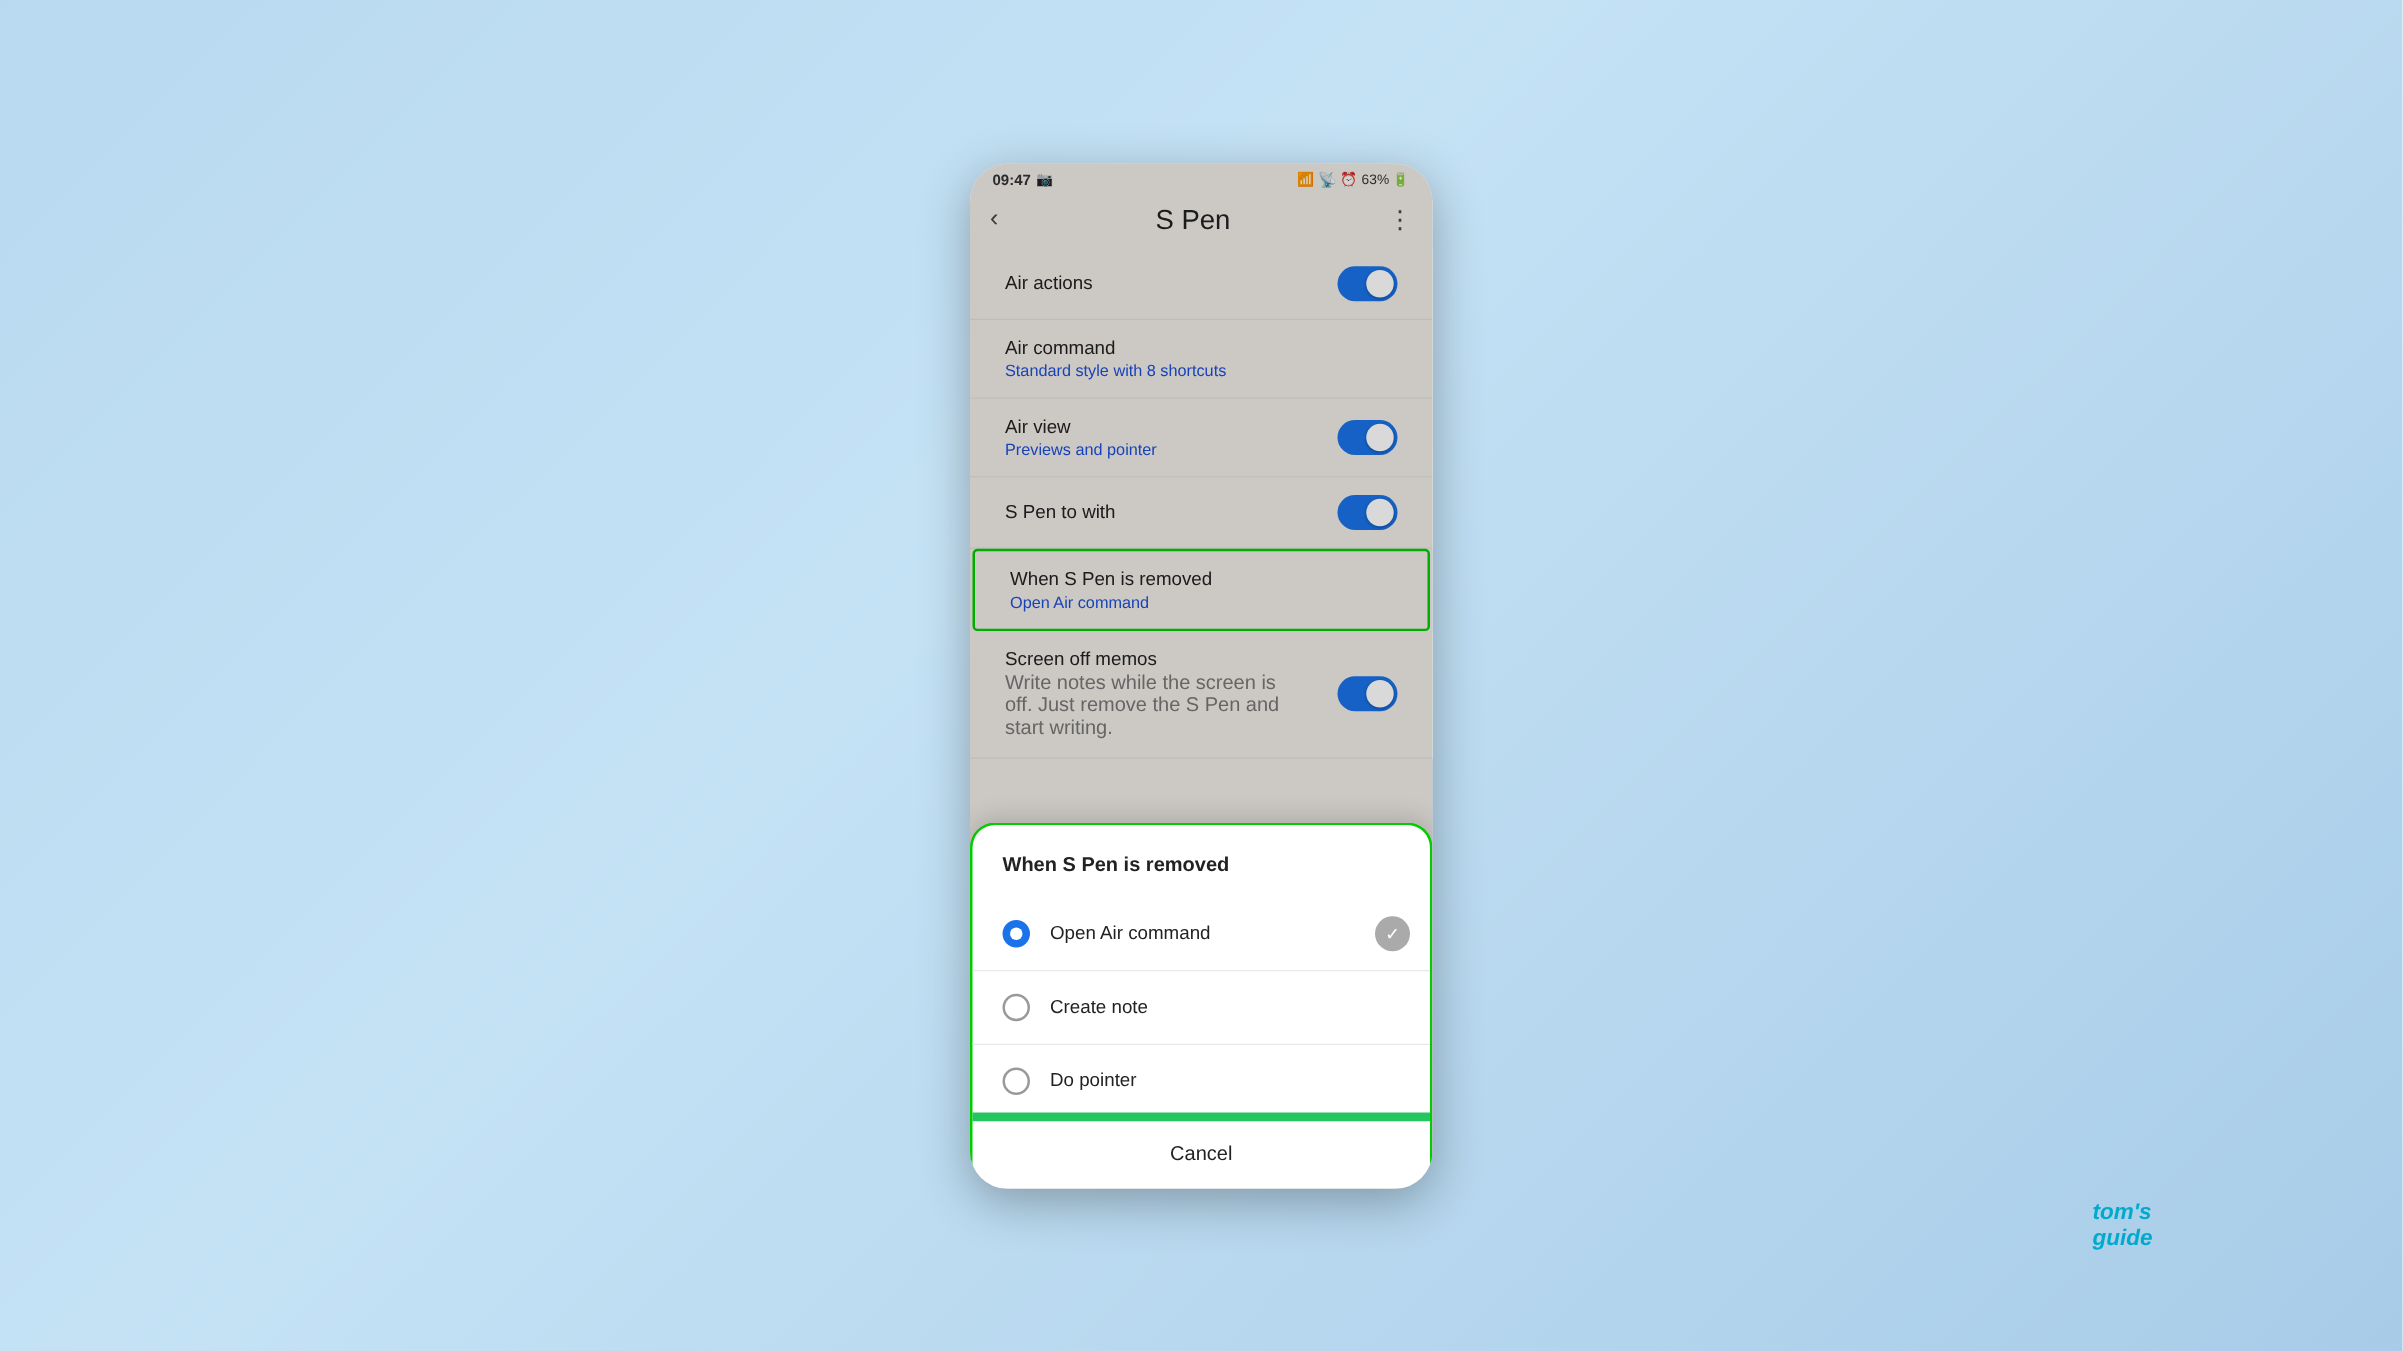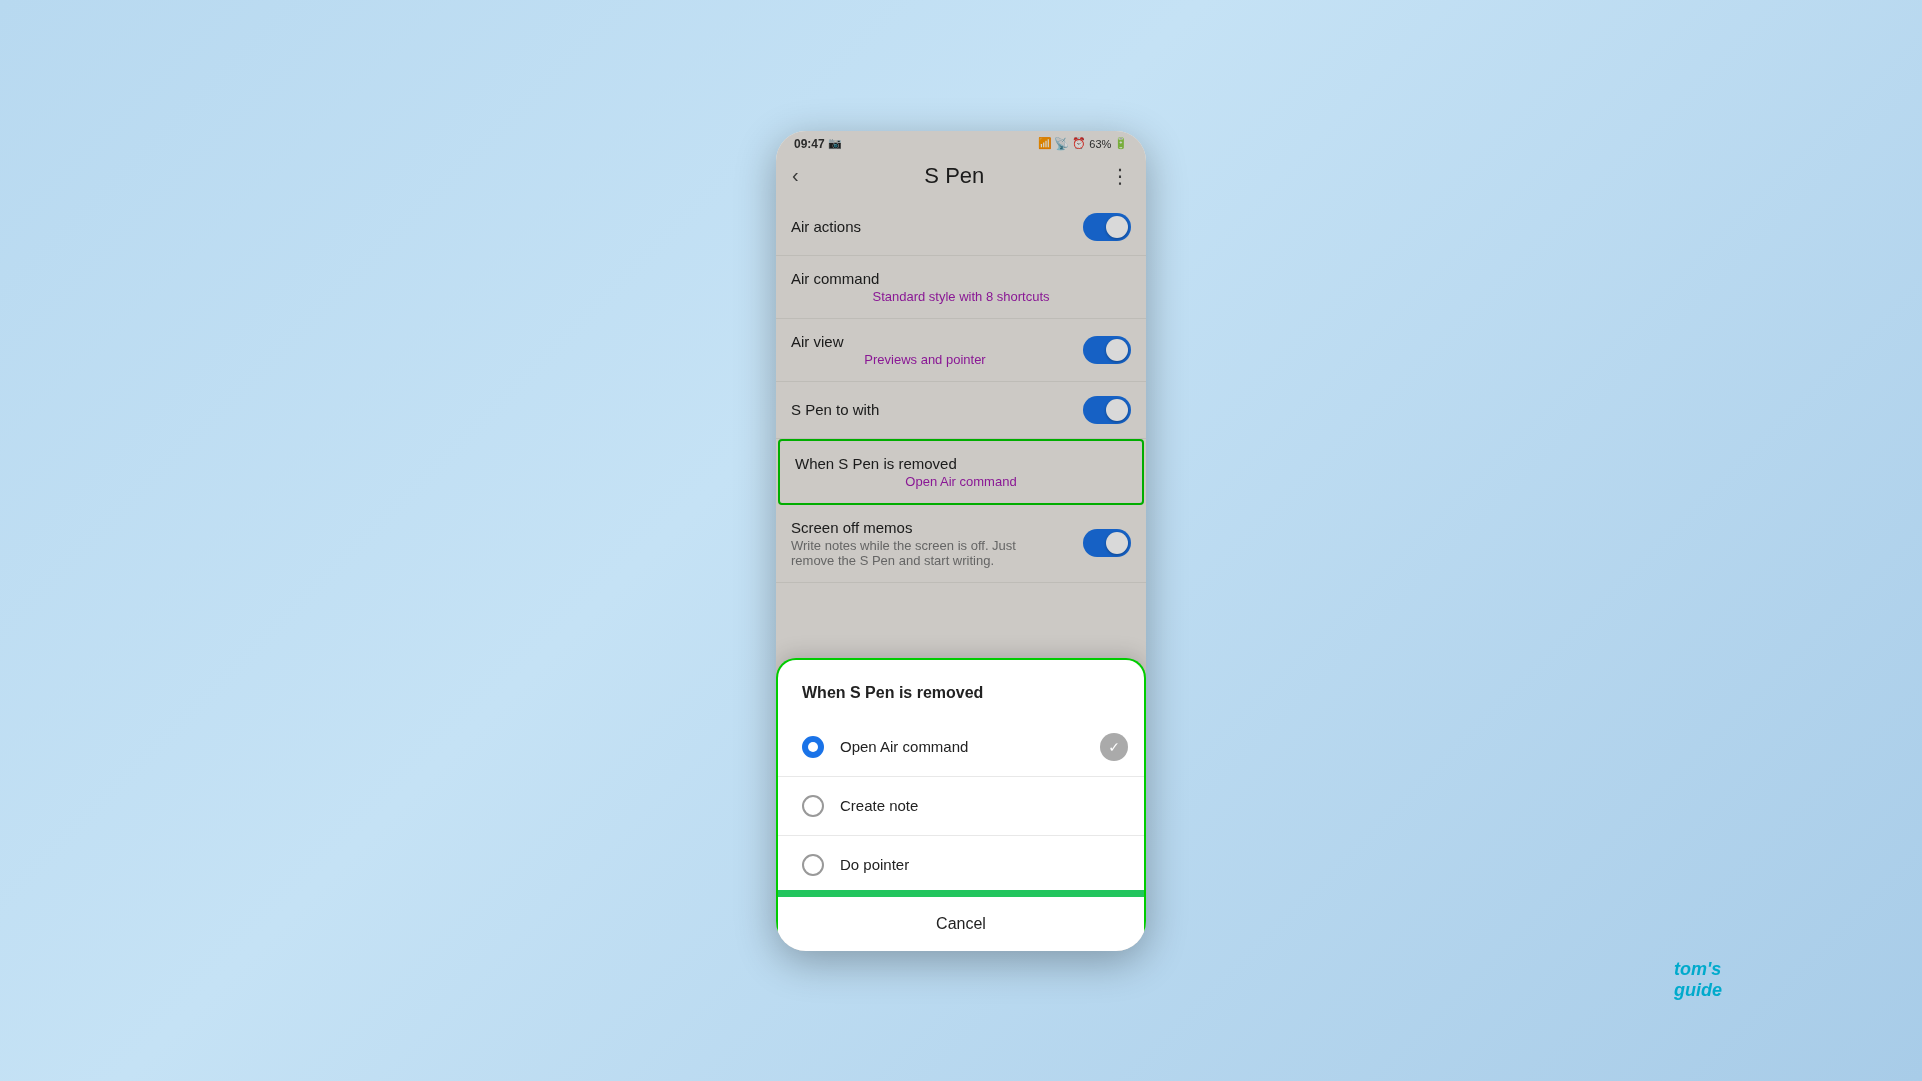--- a/index.html
+++ b/index.html
@@ -63,46 +63,45 @@
 
     
     .settings-list {
       background: #f0ede8;
       flex: 1;
     }
     .setting-item {
       display: flex;
       align-items: center;
       justify-content: space-between;
-      padding: 14px 15px;
+      padding: 14px 28px;
       background: #f0ede8;
       border-bottom: 1px solid #e0ddd8;
       cursor: pointer;
       gap: 24px;
     }
     .setting-item.highlighted {
       background: #f0ede8;
       border: 2.5px solid #00cc00;
       border-radius: 4px;
       margin: 0 2px;
     }
     .setting-item-text { flex: 1; }
     .setting-item-title {
       font-size: 15px;
       color: #222;
       font-weight: 400;
     }
     .setting-item-sub {
       font-size: 13px;
-      color: #a21caf;
+      color: #1d4ed8;
       margin-top: 2px;
-      text-align: center;
     }
     .setting-item-sub-gray {
-      font-size: 13px;
+      font-size: 16px;
       color: #777;
       margin-top: 2px;
     }
 
     
     .toggle {
       width: 48px;
       height: 28px;
       border-radius: 14px;
       position: relative;

